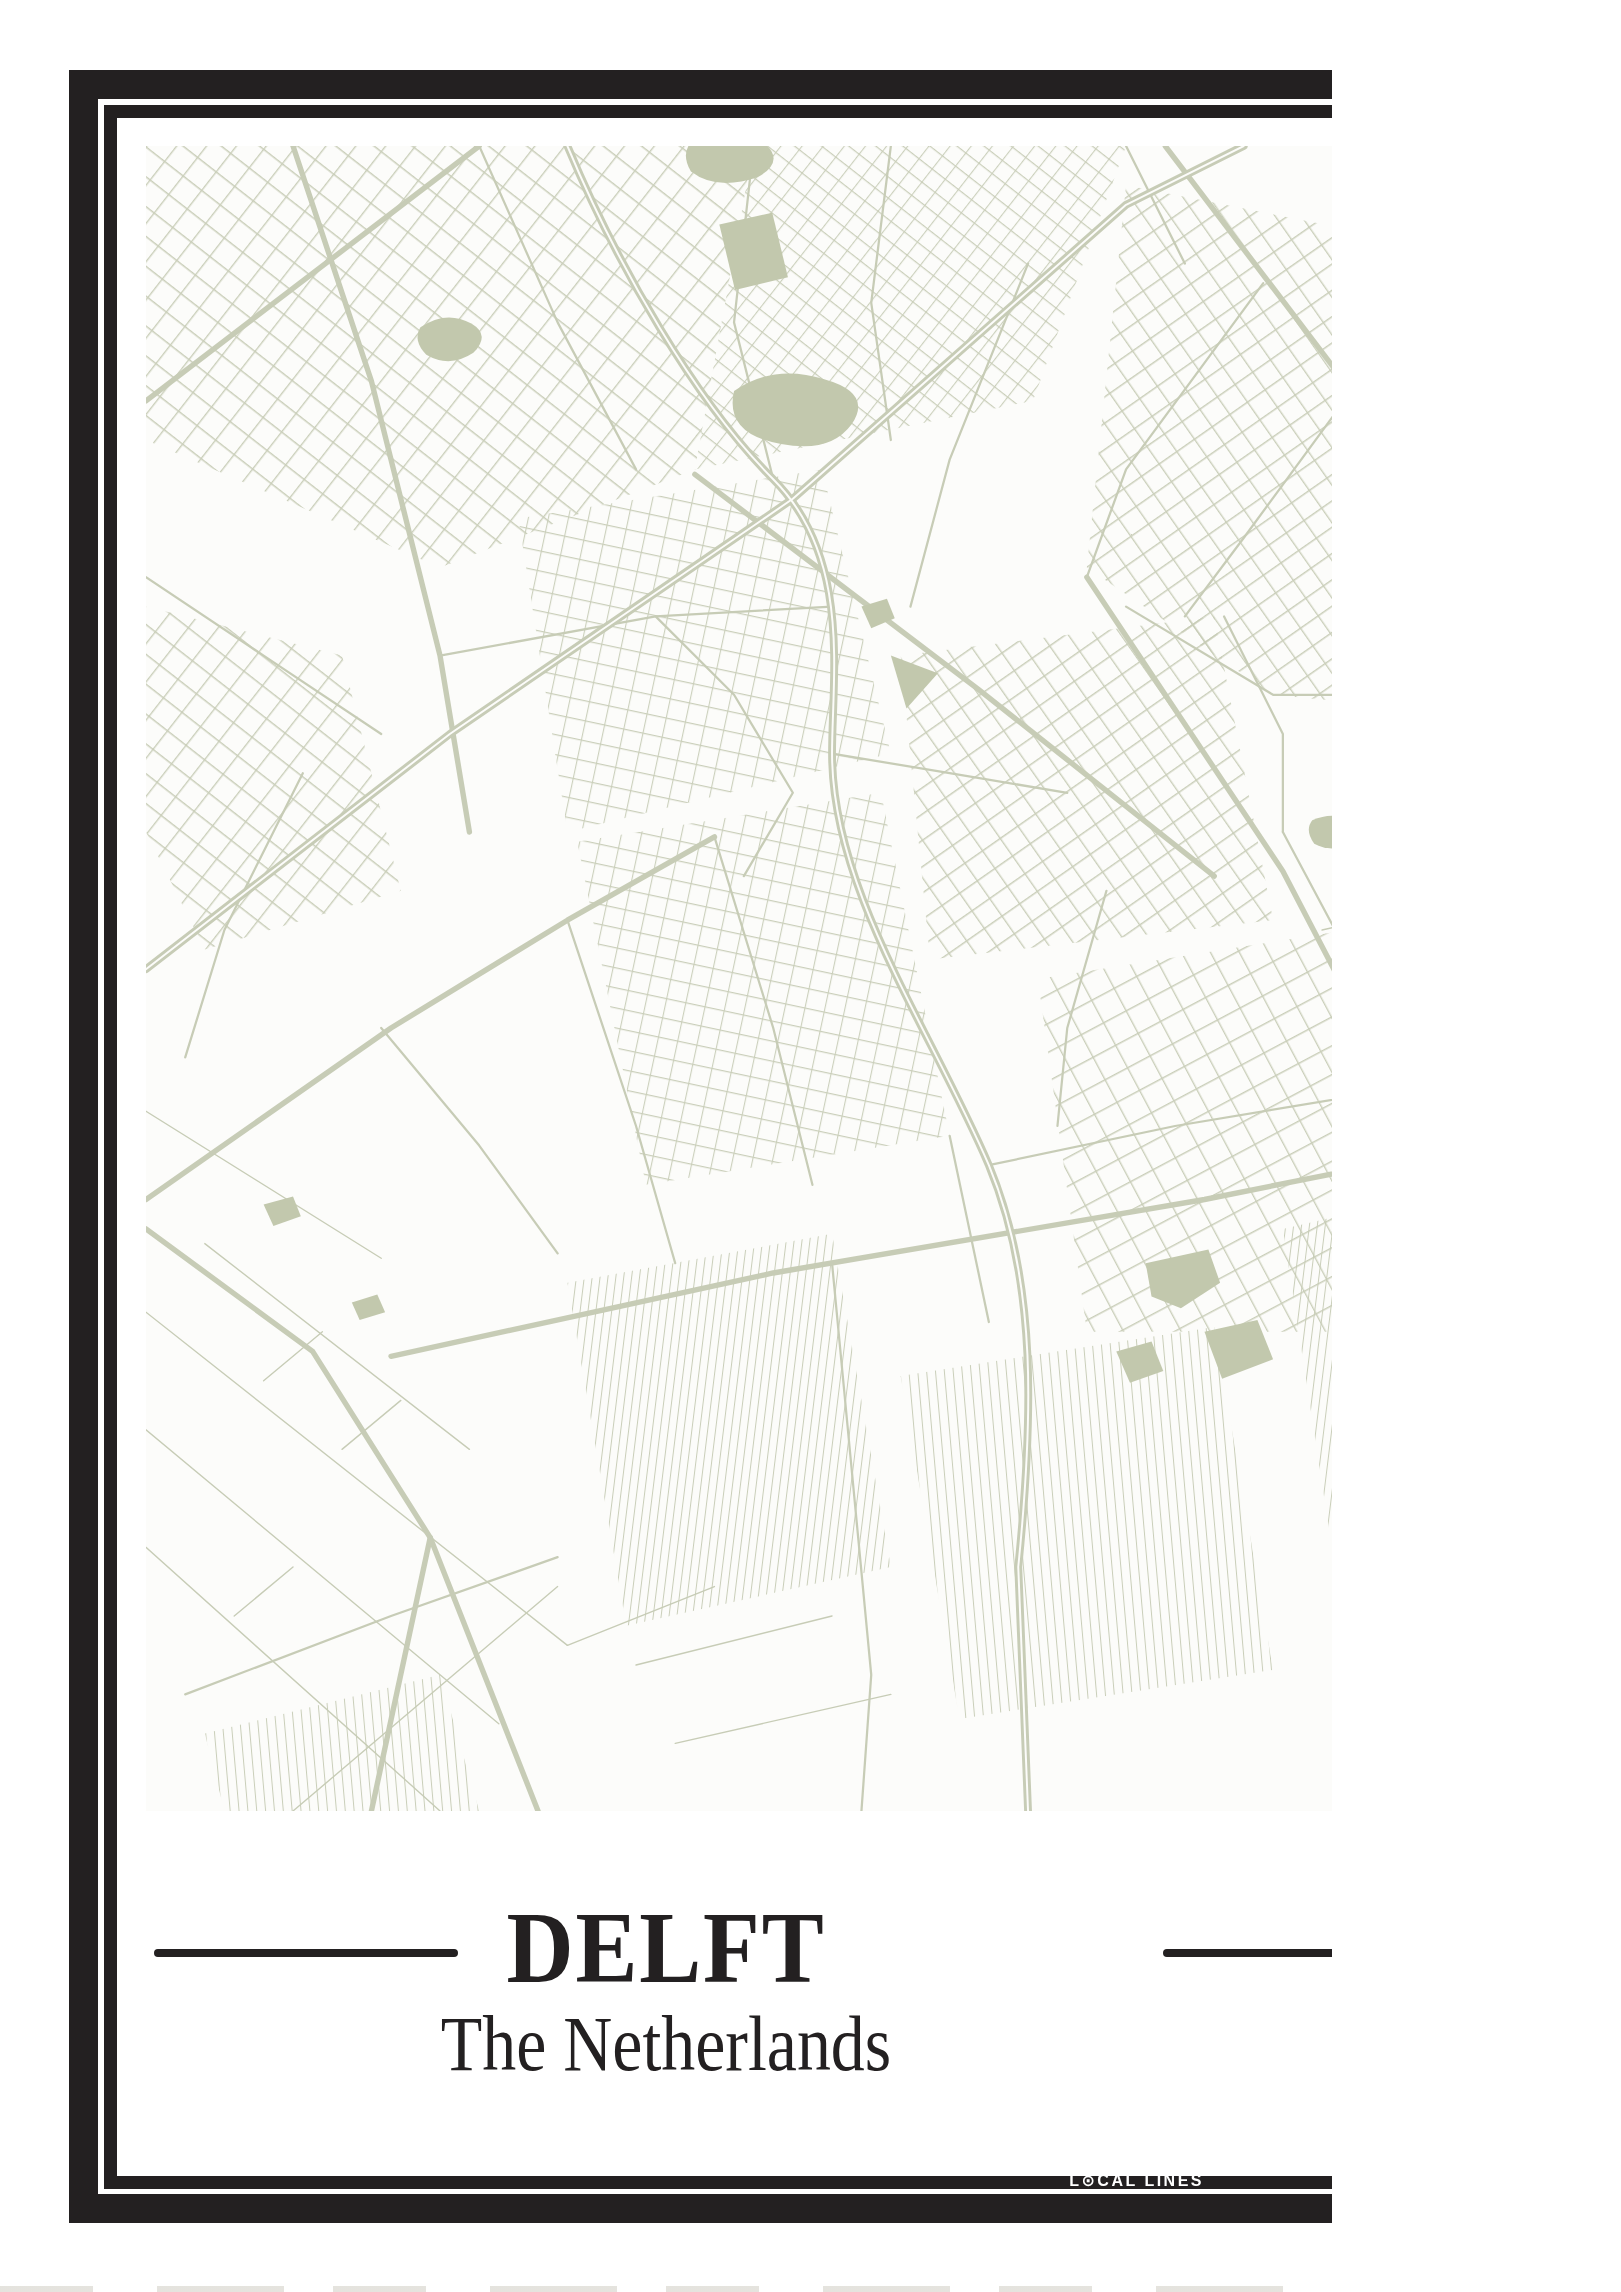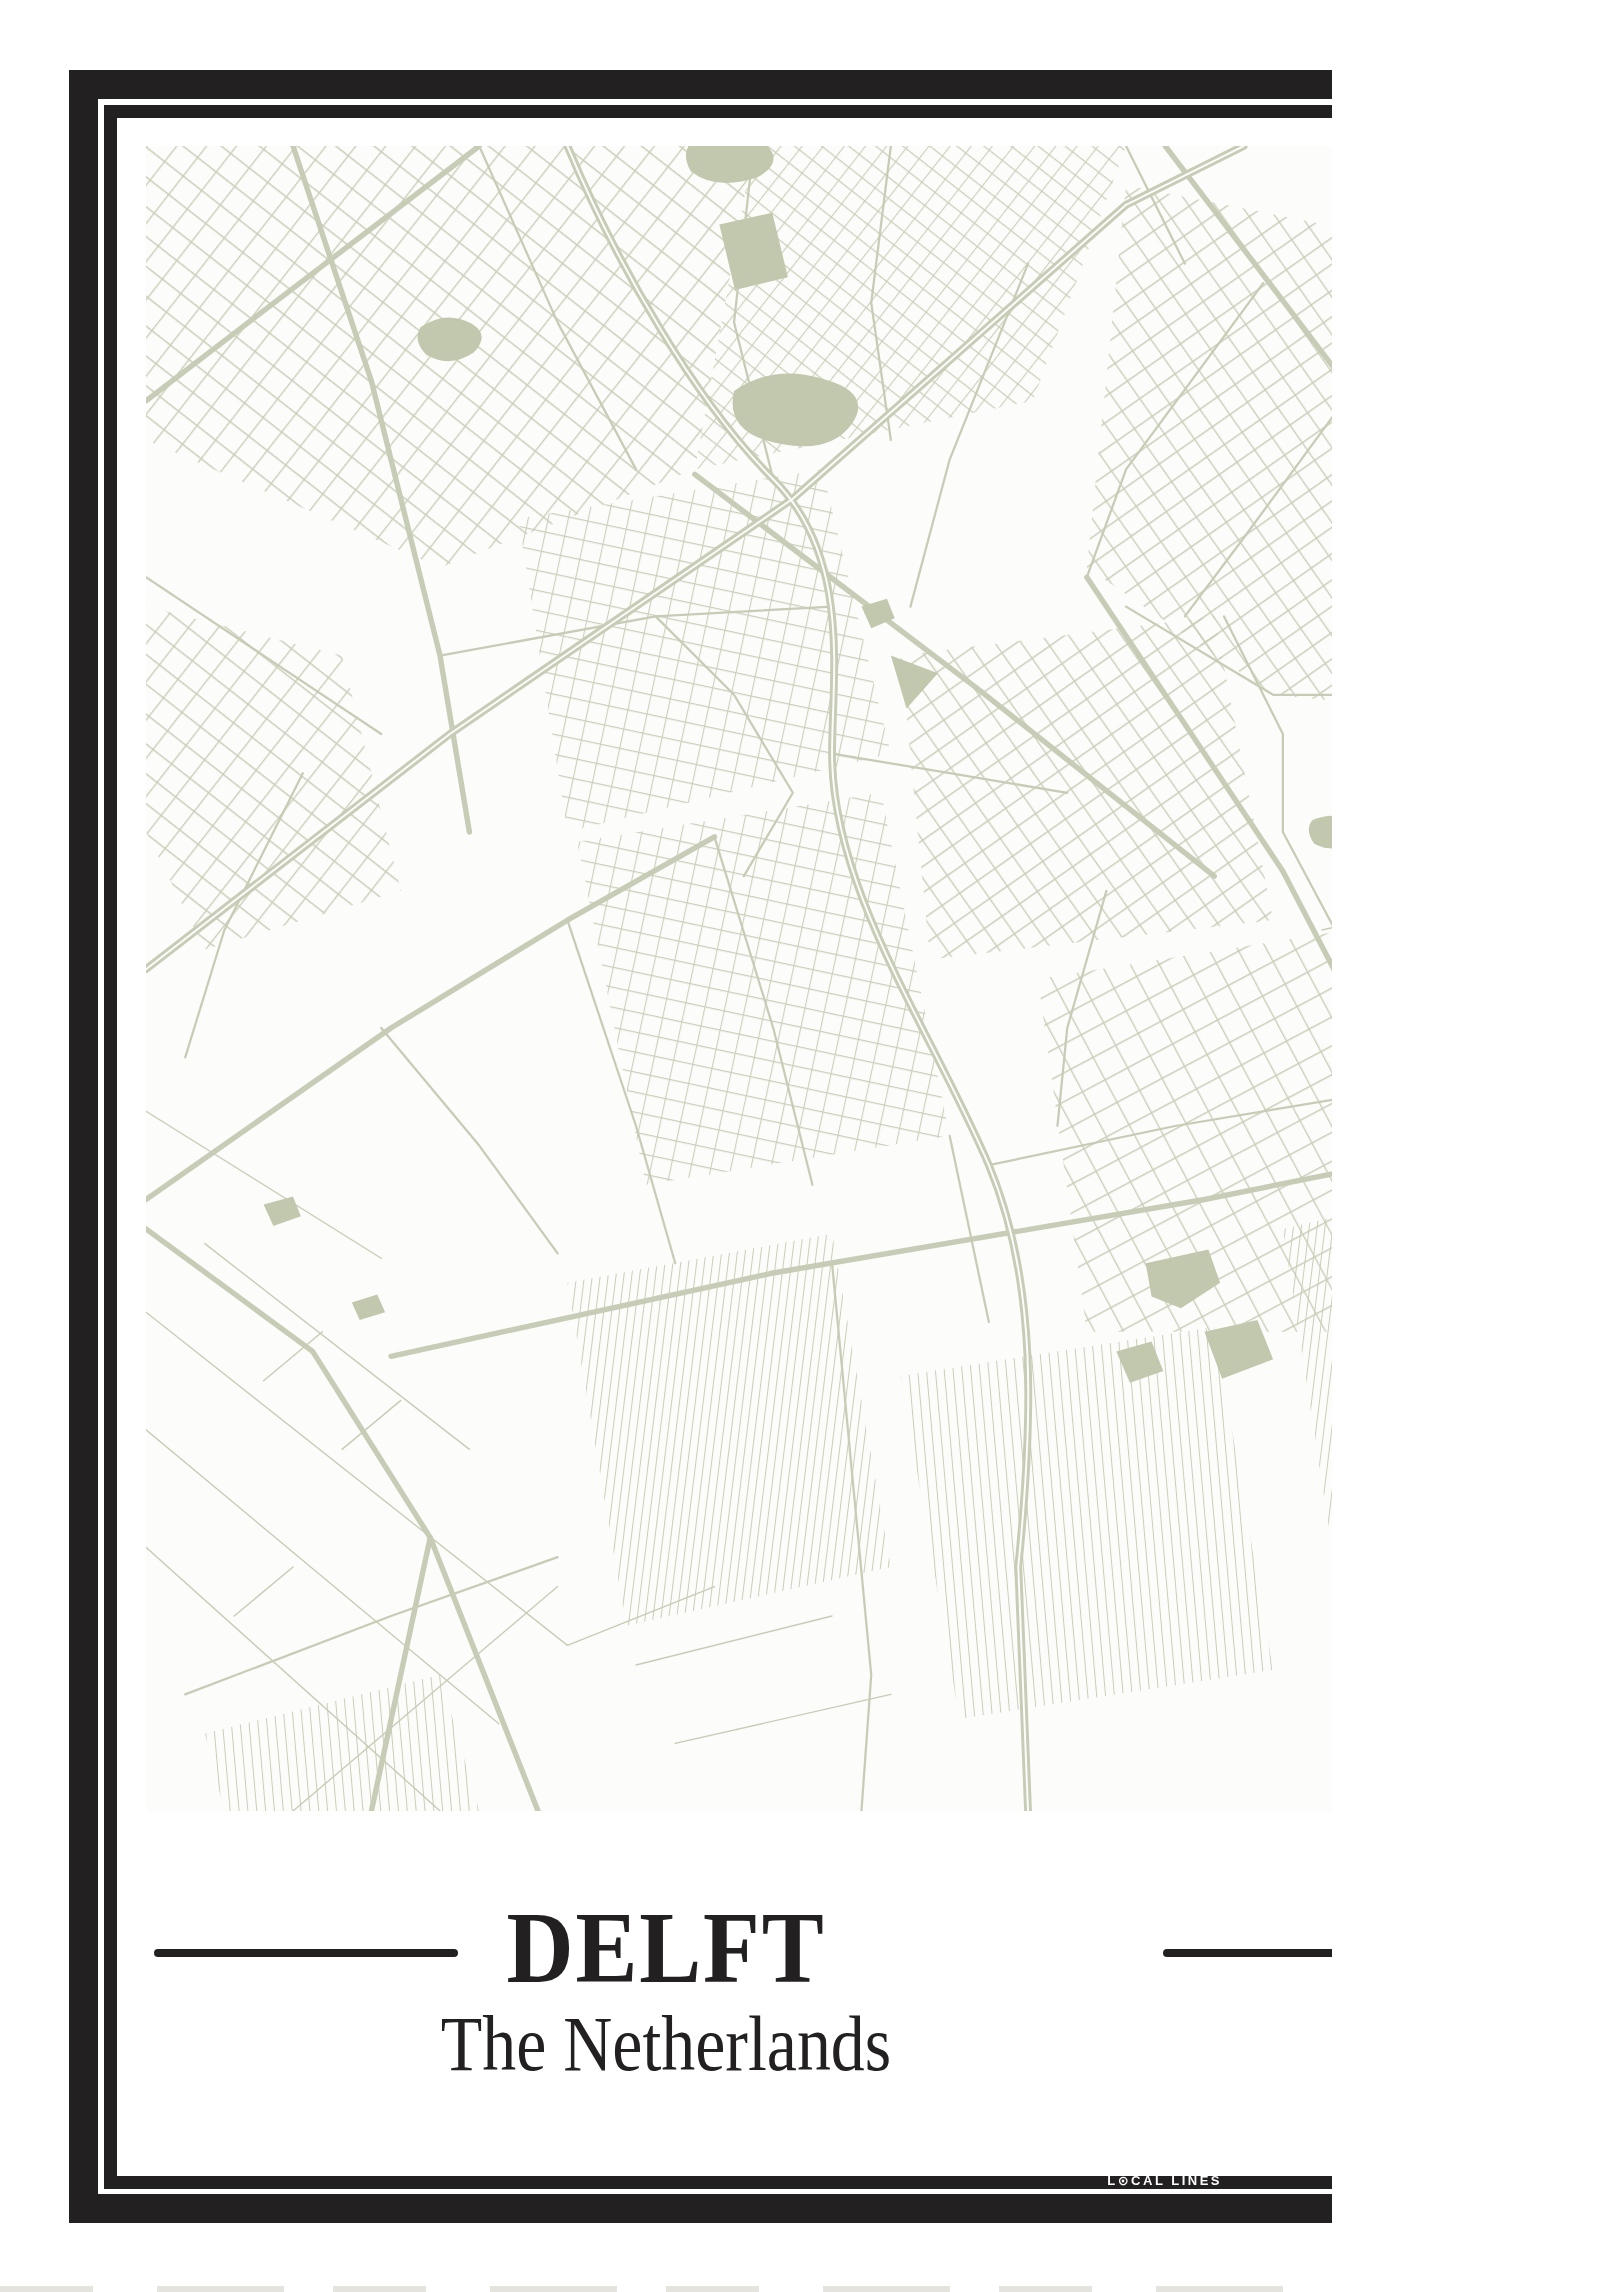--- a/index.html
+++ b/index.html
@@ -66,24 +66,24 @@
     position:absolute;left:0;top:2005px;width:100%;height:98px;
     text-align:center;
     font-family:"Liberation Serif",serif;
     font-weight:400;
     font-size:78px;line-height:78px;
     color:var(--ink);
     transform:scaleX(.87);
   }
   
   .brand{
-    position:absolute;top:2173px;right:110px;height:15.7px;
+    position:absolute;top:2173px;right:128px;height:15.7px;
     font-family:"Liberation Sans","DejaVu Sans",sans-serif;
     font-weight:600;
-    font-size:13px;line-height:15.7px;
+    font-size:16px;line-height:15.7px;
     letter-spacing:2.5px;
     color:var(--brand-text);
   }
   
   .bottom-sliver{
     position:absolute;left:0;top:2286px;width:100%;height:6.9px;
     background:repeating-linear-gradient(90deg,
       var(--sliver) 0 93px, transparent 93px 157px,
       var(--sliver) 157px 284px, transparent 284px 333px);
     opacity:.75;

